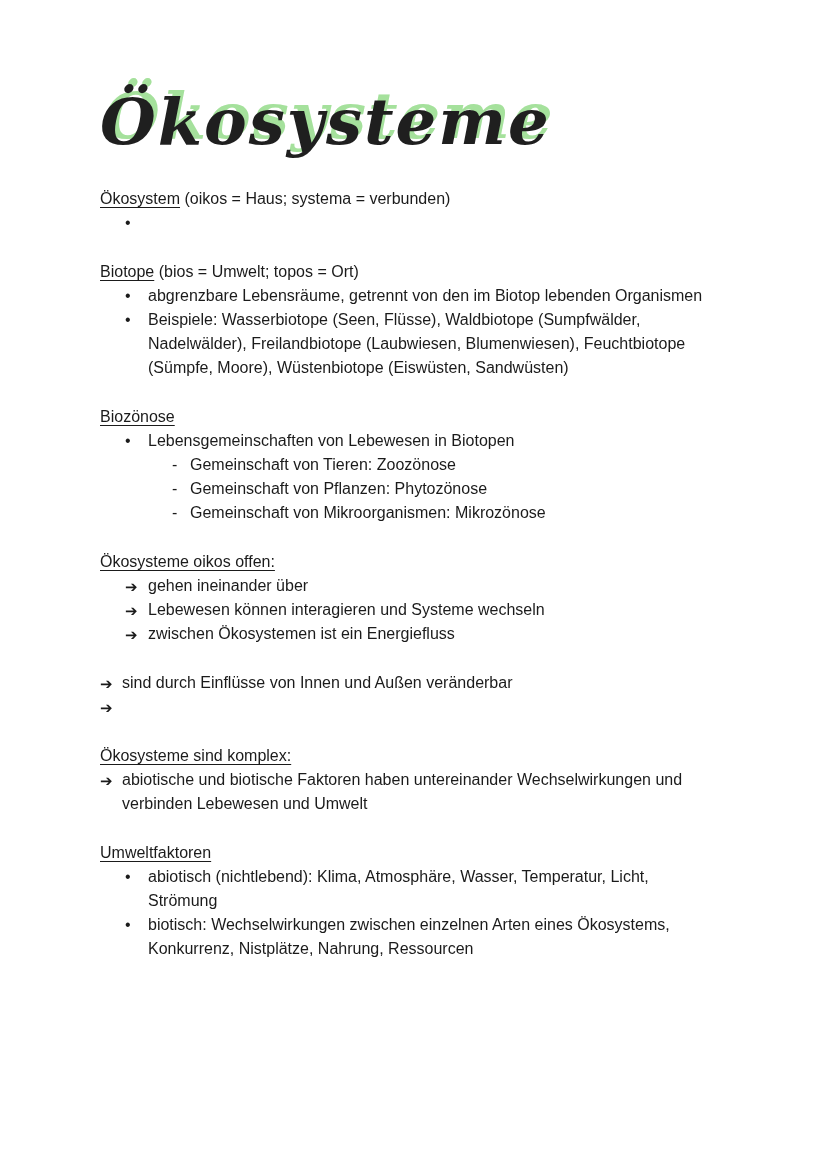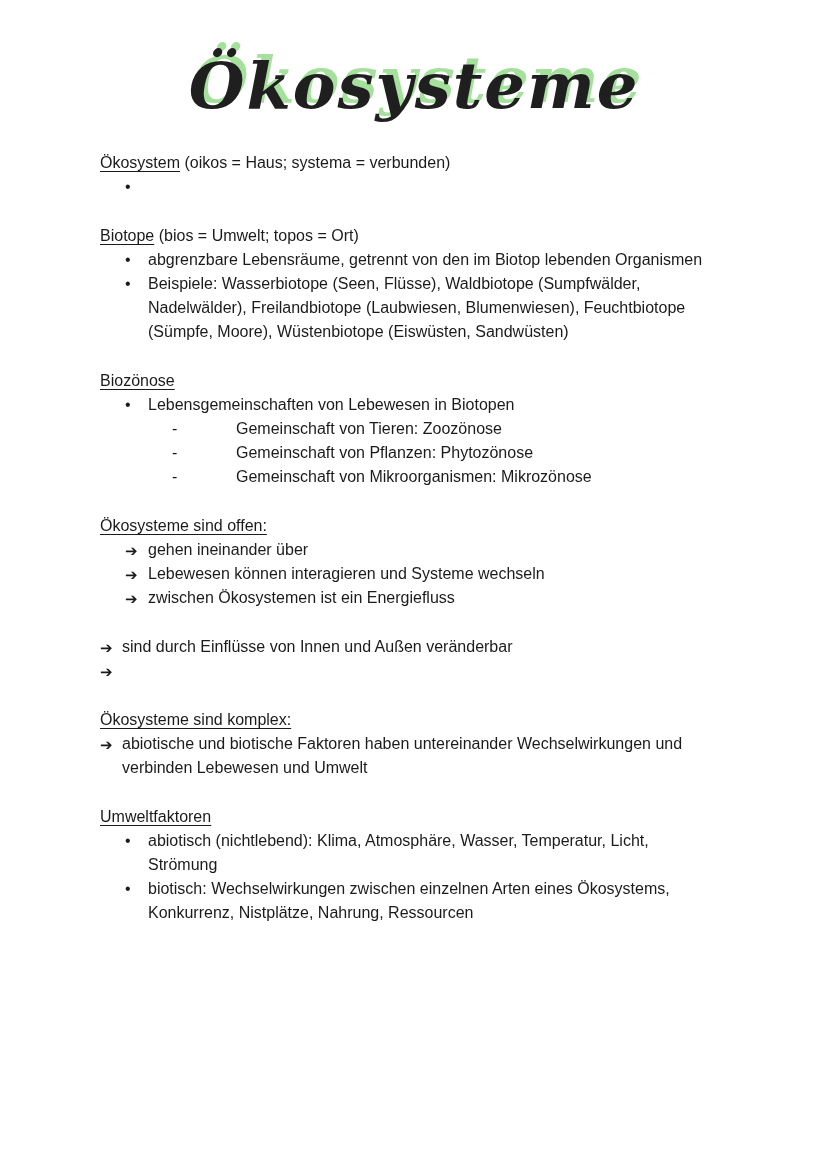--- a/index.html
+++ b/index.html
@@ -14,23 +14,23 @@
     box-sizing: border-box;
     padding: 0 100px;
     overflow: hidden;
     background: var(--paper, #ffffff);
     font-family: "Liberation Sans", sans-serif;
     font-size: 16px;
     line-height: 24px;
     color: var(--text-ink, #1b1b1b);
   }
   .title-wrap {
-    padding-top: 46px;
+    padding-top: 82px;
     height: 80px;
-    text-align: center;
+    text-align: left;
   }
   .title {
     font-family: "DejaVu Serif", serif;
     font-style: italic;
     font-weight: bold;
     font-size: 64px;
     line-height: 80px;
     letter-spacing: 2px;
     color: var(--title-ink, #1f1f1f);
     text-shadow: 4px -6px 0 var(--title-highlight, #a5e19c);
@@ -45,21 +45,21 @@
   .text { flex: 0 1 auto; }
 
   
   .bullet-line { margin-left: 25px; }
   .bullet-line .marker { width: 23px; }
   .bullet-line .text { max-width: 560px; }
 
   
   .dash-line { margin-left: 72px; }
   .dash-line .marker { width: 18px; }
-  .dash-line .text { max-width: 520px; margin-left: 46px; }
+  .dash-line .text { max-width: 520px; }
 
   
   .arrow-deep { margin-left: 25px; }
   .arrow-deep .marker { width: 23px; }
   .arrow-deep .text { max-width: 560px; }
 
   
   .arrow-shallow { margin-left: 0; }
   .arrow-shallow .marker { width: 22px; }
   .arrow-shallow .text { max-width: 600px; }
@@ -119,21 +119,21 @@
       <span class="text">Gemeinschaft von Pflanzen: Phytozönose</span>
     </div>
     <div class="line dash-line">
       <span class="marker">-</span>
       <span class="text">Gemeinschaft von Mikroorganismen: Mikrozönose</span>
     </div>
   </section>
 
   <section class="section">
     <div class="heading-line">
-      <span class="heading">Ökosysteme sind offen:</span><span class="note"></span>
+      <span class="heading">Ökosysteme oikos offen:</span><span class="note"></span>
     </div>
     <div class="line arrow-deep">
       <span class="marker">➔</span>
       <span class="text">gehen ineinander über</span>
     </div>
     <div class="line arrow-deep">
       <span class="marker">➔</span>
       <span class="text">Lebewesen können interagieren und Systeme wechseln</span>
     </div>
     <div class="line arrow-deep">

